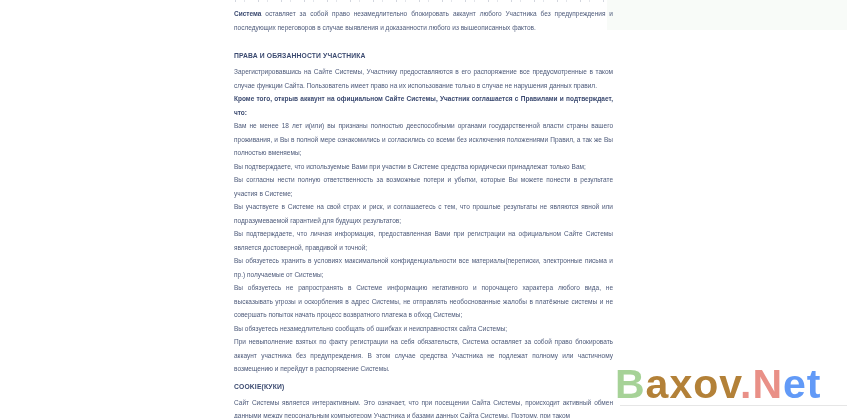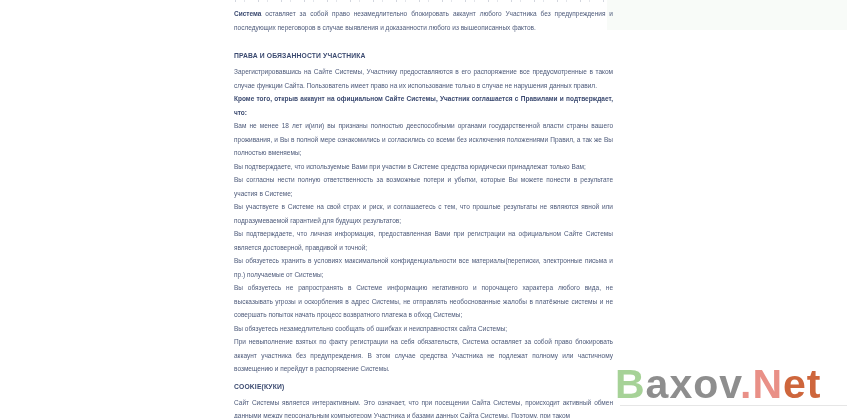--- a/index.html
+++ b/index.html
@@ -85,17 +85,17 @@
       <p>Вы обязуетесь незамедлительно сообщать об ошибках и неисправностях сайта Системы;</p>
       <p>При невыполнение взятых по факту регистрации на себя обязательств, Система оставляет за собой право блокировать аккаунт участника без предупреждения. В этом случае средства Участника не подлежат полному или частичному возмещению и перейдут в распоряжение Системы.</p>
 
       <h2 class="sec sec2">COOKIE(КУКИ)</h2>
 
       <p>Сайт Системы является интерактивным. Это означает, что при посещении Сайта Системы, происходит активный обмен данными между персональным компьютером Участника и базами данных Сайта Системы. Поэтому, при таком</p>
 
     </div>
   </div>
 
-  <div class="watermark"><span style="color: rgb(144, 199, 126);">B</span><span style="color: #737373;">axov</span><span style="color: rgb(228, 117, 106);">.</span><span style="color: rgb(228, 117, 106);">N</span><span style="color: #c2410c;">et</span></div>
+  <div class="watermark"><span style="color: rgb(144, 199, 126);">B</span><span style="color: #a16207;">axov</span><span style="color: rgb(228, 117, 106);">.</span><span style="color: rgb(228, 117, 106);">N</span><span style="color: #3b82f6;">et</span></div>
 
   <div class="wm-underline"></div>
 
 </div>
 
 </body></html>

